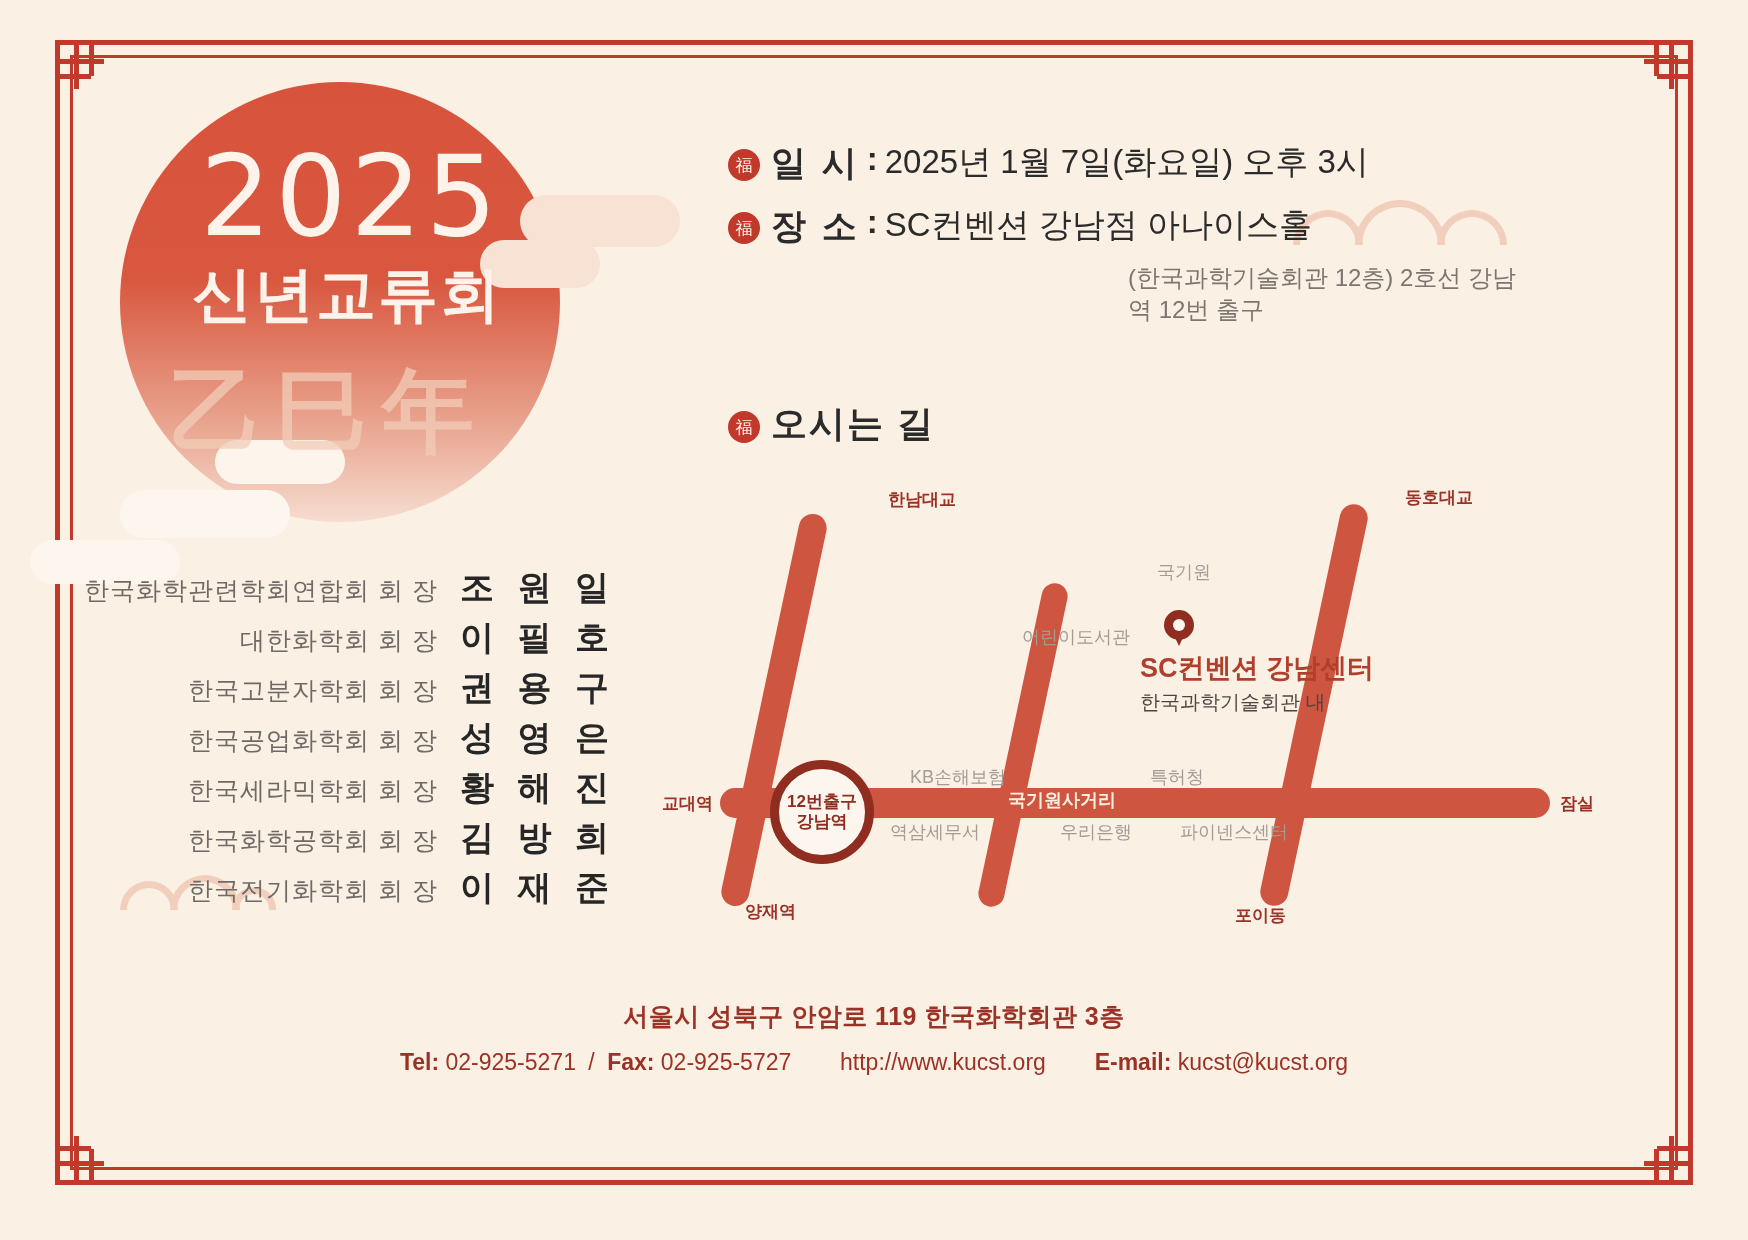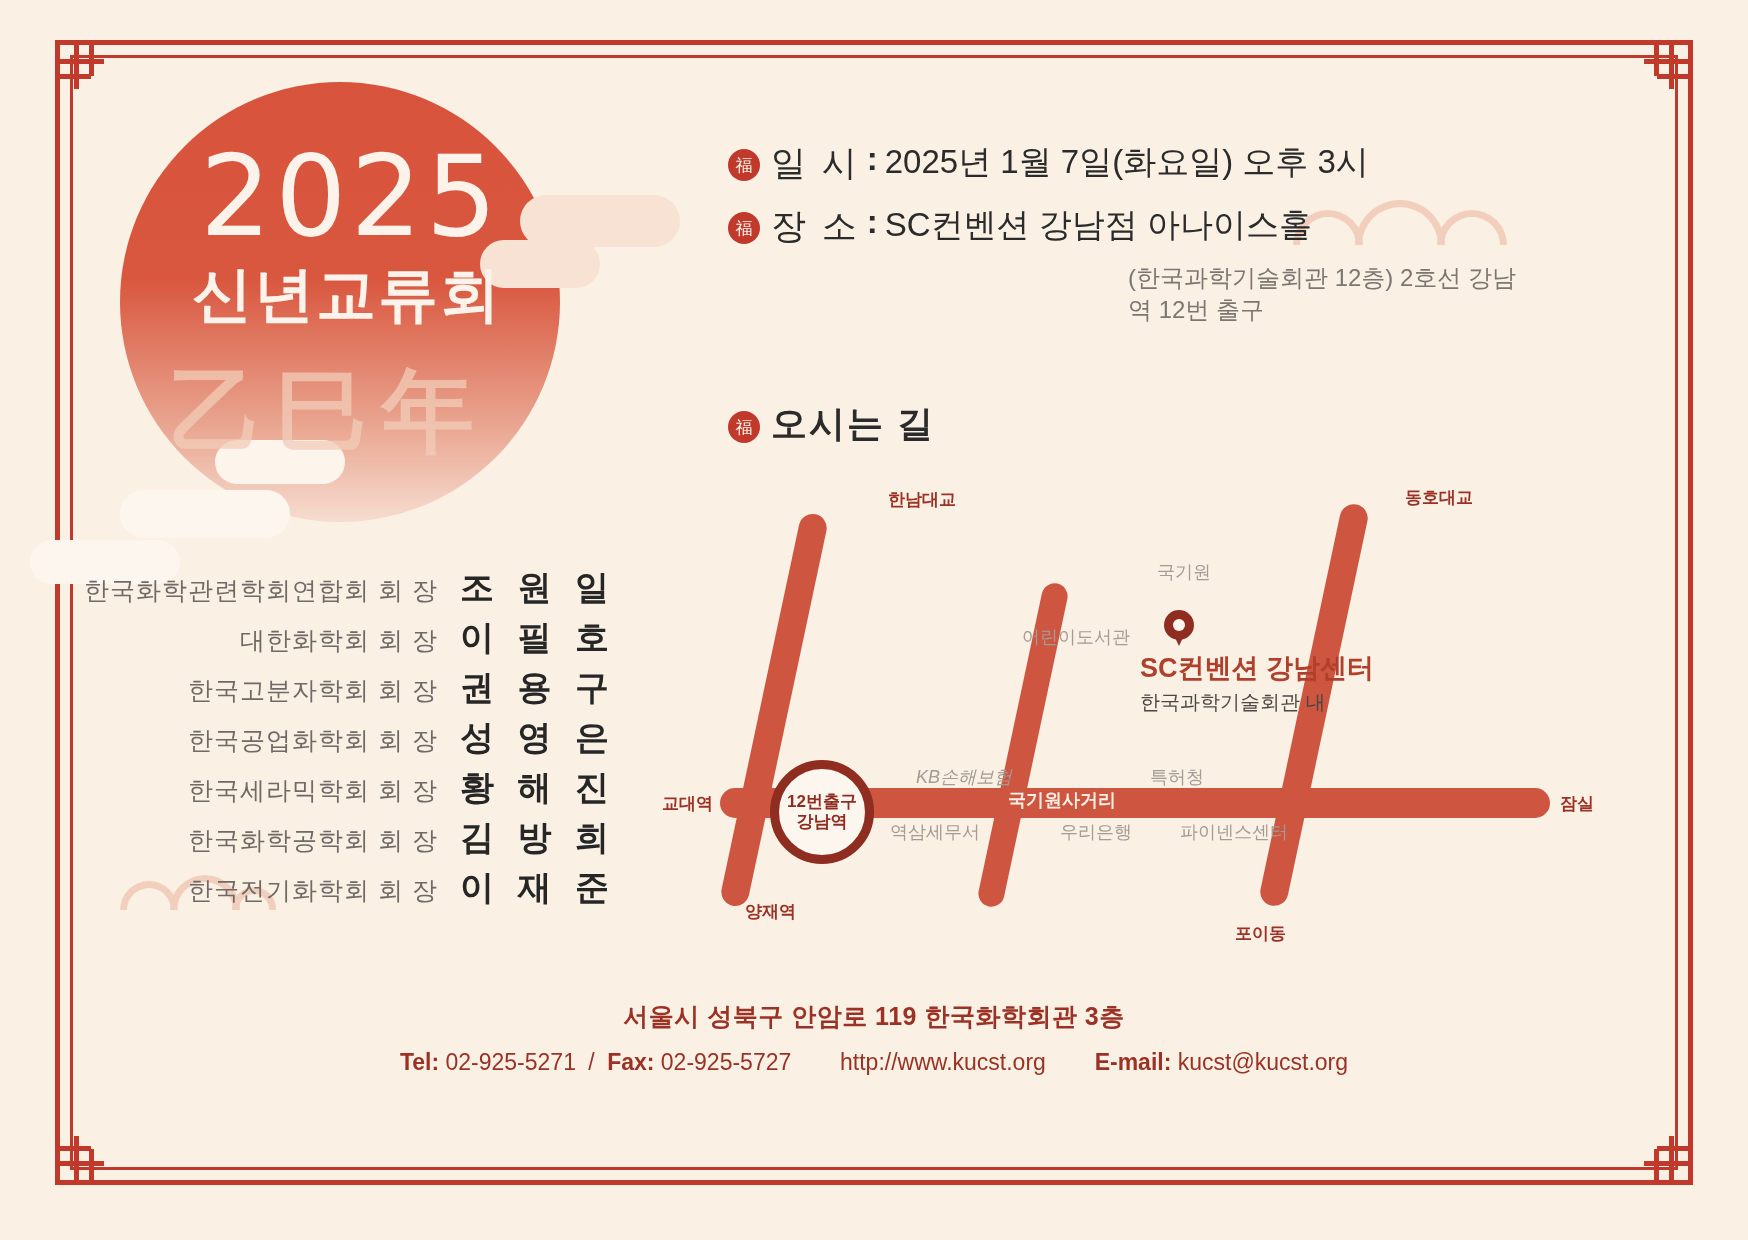--- a/index.html
+++ b/index.html
@@ -53,21 +53,21 @@
      color:#fdf3ea;letter-spacing:4px;font-family:"DejaVu Sans",sans-serif;line-height:1;}
   .title-sub{position:absolute;left:192px;top:265px;font-size:60px;font-weight:700;
      color:#fdf3ea;letter-spacing:2px;line-height:1;}
 
   
   .info{position:absolute;left:728px;top:140px;width:800px;}
   .info-row{display:flex;align-items:flex-start;margin-bottom:16px;}
   .bok{flex:none;width:32px;height:32px;border-radius:50%;background:#c0392b;color:#fdf3ea;
     font-size:17px;line-height:32px;text-align:center;margin-top:9px;margin-right:11px;
     font-family:"DejaVu Serif",serif;}
-  .info-label{font-size:35px;font-weight:400;color:#2b2b2b;letter-spacing:3px;white-space:nowrap;}
+  .info-label{font-size:35px;font-weight:700;color:#2b2b2b;letter-spacing:3px;white-space:nowrap;}
   .info-colon{font-size:33px;font-weight:700;color:#2b2b2b;margin:0 7px;}
   .info-value{font-size:33px;color:#2b2b2b;white-space:nowrap;text-align:right;}
   .info-sub{margin-left:400px;margin-top:-4px;font-size:24px;color:#7d7570;}
 
   .waytitle{position:absolute;left:728px;top:400px;display:flex;align-items:center;}
   .waytitle .bok{margin-top:4px;}
   .waytitle-text{font-size:36px;font-weight:700;color:#2b2b2b;letter-spacing:2px;}
 
   
   .people{position:absolute;left:110px;top:565px;width:480px;}
@@ -223,31 +223,31 @@
     <div class="road main"></div>
     <div class="road d1"></div>
     <div class="road d2"></div>
     <div class="road d3"></div>
 
     <div class="mlabel" style="left:248px;top:18px;">한남대교</div>
     <div class="mlabel" style="left:765px;top:16px;">동호대교</div>
 
     <div class="mlabel grey" style="left:517px;top:90px;">국기원</div>
     <div class="mlabel grey" style="left:382px;top:155px;">어린이도서관</div>
-    <div class="mlabel grey" style="left:276px;top:295px;font-style:italic;">KB손해보험</div>
+    <div class="mlabel grey" style="left:270px;top:295px;">KB손해보험</div>
     <div class="mlabel grey" style="left:250px;top:350px;">역삼세무서</div>
     <div class="mlabel grey" style="left:420px;top:350px;">우리은행</div>
     <div class="mlabel grey" style="left:510px;top:295px;">특허청</div>
     <div class="mlabel grey" style="left:540px;top:350px;">파이넨스센터</div>
     <div class="mlabel onroad" style="left:368px;top:318px;">국기원사거리</div>
 
     <div class="mlabel" style="left:22px;top:322px;">교대역</div>
     <div class="mlabel" style="left:920px;top:322px;">잠실</div>
     <div class="mlabel" style="left:105px;top:430px;">양재역</div>
-    <div class="mlabel" style="left:595px;top:452px;">포이동</div>
+    <div class="mlabel" style="left:595px;top:434px;">포이동</div>
 
     <div class="station" style="left:130px;top:290px;">
       <b>12번출구</b>
       <b>강남역</b>
     </div>
 
     <div class="pin" style="left:524px;top:140px;">
       <span class="head"></span>
         <span class="tail"></span>
         <span class="dot"></span>

